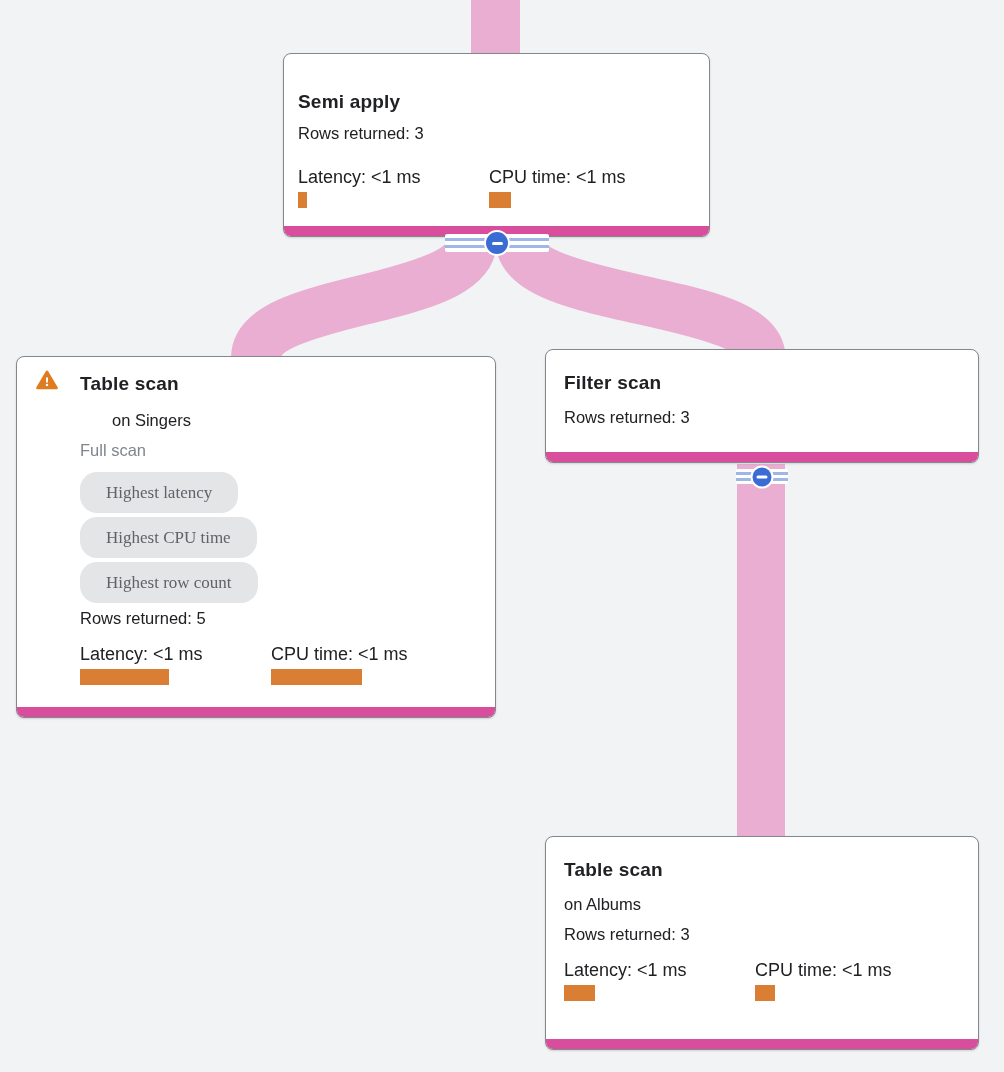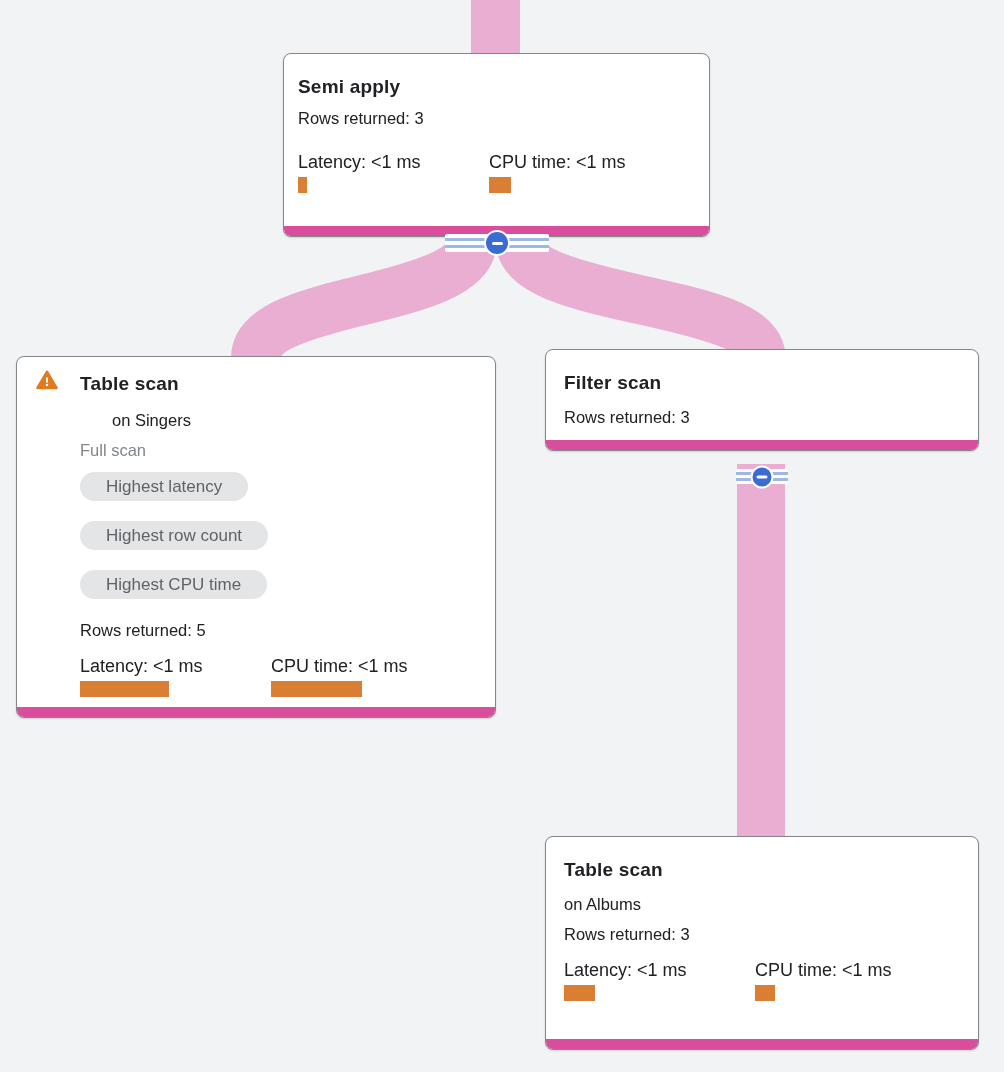--- a/index.html
+++ b/index.html
@@ -19,31 +19,31 @@
     box-shadow:0 1px 2px rgba(60,64,67,.18);
   }
   .accent{
     position:absolute;left:0;right:0;bottom:0;height:10px;
     background:var(--node-accent,#d84e9c);border-radius:0 0 7px 7px;
   }
   .title{font-size:19px;font-weight:bold;line-height:26px;letter-spacing:.2px;color:var(--text-primary,#202124);}
   .line{font-size:16.5px;line-height:22px;color:var(--text-primary,#202124);}
   .muted{color:var(--text-secondary,#80868b);}
 
-  .content-semi{padding:20px 16px 0 14px;}
+  .content-semi{padding:35px 16px 0 14px;}
   .content-singers{padding:14px 16px 0 63px;position:relative;}
   .content-right{padding:20px 18px 0 18px;}
 
   .rows-semi{margin-top:7px;}
   .sub-singers{margin-top:12px;margin-left:32px;}
   .scan-type{margin-top:8px;}
   .badges{margin-top:11px;}
   .badge{
     display:table;background:var(--badge-bg,#e4e5e7);color:var(--badge-text,#5f6368);
-    font-size:17px;line-height:23px;padding:3px 26px;border-radius:17px;margin-bottom:20px;
+    font-size:17px;line-height:23px;padding:9px 26px;border-radius:17px;margin-bottom:4px;font-family:Liberation Serif, serif;
   }
   .rows-singers{margin-top:0px;}
   .sub-albums{margin-top:10px;}
   .rows-albums{margin-top:8px;}
   .rows-filter{margin-top:10px;}
 
   .metrics{display:flex;}
   .m-semi{margin-top:22px;}
   .m-singers{margin-top:14px;}
   .m-albums{margin-top:14px;}
@@ -103,39 +103,39 @@
           <path d="M12 2.2 L22.4 19.8 H1.6 Z" fill="var(--warning-orange,#e07b20)" stroke="var(--warning-orange,#e07b20)" stroke-width="3" stroke-linejoin="round"></path>
           <rect x="10.9" y="8" width="2.2" height="6" rx="1.1" fill="#fff"></rect>
           <circle cx="12" cy="16.6" r="1.4" fill="#fff"></circle>
         </svg>
       </span>
       <div class="title">Table scan</div>
       <div class="line sub-singers">on Singers</div>
       <div class="line muted scan-type">Full scan</div>
       <div class="badges">
         <div class="badge">Highest latency</div>
+        <div class="badge">Highest CPU time</div>
         <div class="badge">Highest row count</div>
-        <div class="badge">Highest CPU time</div>
       </div>
       <div class="line rows-singers">Rows returned: 5</div>
       <div class="metrics m-singers">
         <div class="metric">
           <div class="metric-label">Latency: &lt;1 ms</div>
           <div class="bar" style="width: 89px;"></div>
         </div>
         <div class="metric">
           <div class="metric-label">CPU time: &lt;1 ms</div>
           <div class="bar" style="width: 91px;"></div>
         </div>
       </div>
     </div>
     <div class="accent"></div>
   </div>
 
-  <div class="card" style="left:545px;top:349px;width:434px;height:102px;">
+  <div class="card" style="left:545px;top:349px;width:434px;height:114px;">
     <div class="content-right">
       <div class="title">Filter scan</div>
       <div class="line rows-filter">Rows returned: 3</div>
     </div>
     <div class="accent"></div>
   </div>
 
   <div class="card" style="left:545px;top:836px;width:434px;height:214px;">
     <div class="content-right">
       <div class="title">Table scan</div>

